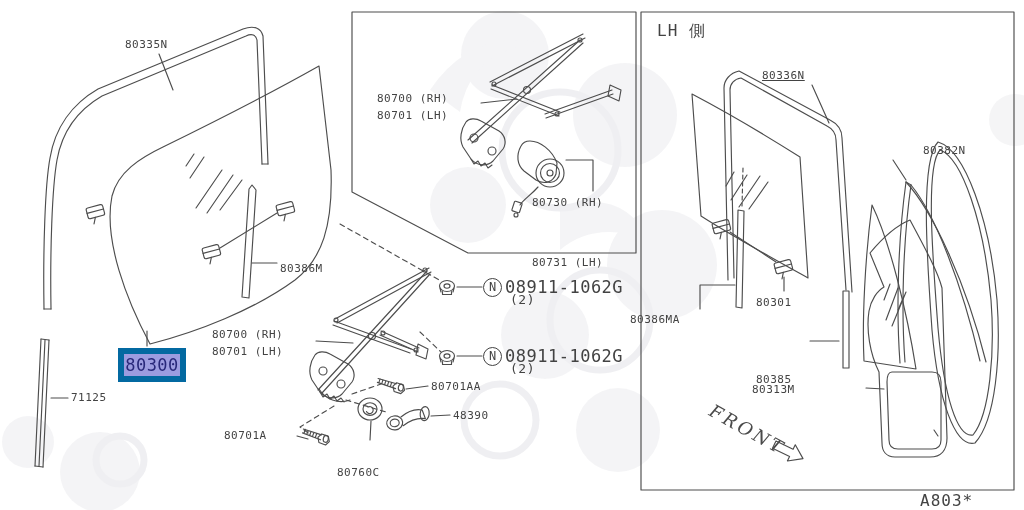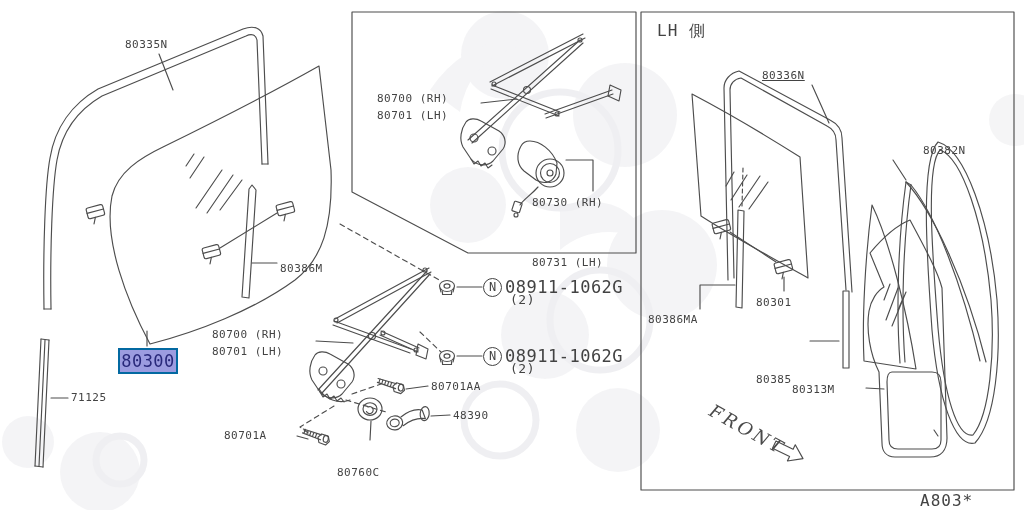--- a/index.html
+++ b/index.html
@@ -14,21 +14,21 @@
   }
   .label.sm{font-size:13px;line-height:13px;}
   .label.title{font-size:16px;letter-spacing:1px;}
   .nutrow{position:absolute;display:flex;align-items:center;gap:3px;}
   .ncircle{
     display:inline-flex;width:17px;height:17px;border:1.5px solid #434343;border-radius:50%;
     align-items:center;justify-content:center;font-size:12px;line-height:12px;flex:0 0 auto;
   }
   .hl{
     position:absolute;left:118px;top:348px;width:56px;height:22px;
-    background:#9c9ce0;border:2px solid #0369a1;color:#28287a;
+    background:#9c9ce0;border:6px solid #0369a1;color:#28287a;
     display:flex;align-items:center;justify-content:center;
     font-size:17px;letter-spacing:.5px;
   }
   .front{
     position:absolute;left:716px;top:400px;
     font-family:"DejaVu Serif","Liberation Serif",serif;font-style:italic;
     font-size:18px;letter-spacing:3px;color:#4a4a4a;
     transform:rotate(29deg);transform-origin:left top;
   }
   .code{position:absolute;left:920px;top:491px;font-size:16px;letter-spacing:1px;}
@@ -303,20 +303,20 @@
   <div class="label" style="left:71px;top:389px;">71125</div>
 
   <div class="label" style="left:377px;top:90px;">80700 (RH)</div>
   <div class="label" style="left:377px;top:107px;">80701 (LH)</div>
   <div class="label" style="left:532px;top:194px;">80730 (RH)</div>
   <div class="label" style="left:532px;top:211px;margin-top:43px;">80731 (LH)</div>
 
   <div class="label title" style="left:657px;top:22px;">LH 側</div>
   <div class="label" style="left:762px;top:67px;text-decoration:underline;">80336N</div>
   <div class="label" style="left:877px;top:142px;margin-left:46px;">80382N</div>
-  <div class="label" style="left:648px;top:311px;">80386MA</div>
+  <div class="label" style="left:630px;top:311px;">80386MA</div>
   <div class="label" style="left:756px;top:294px;">80301</div>
   <div class="label" style="left:756px;top:334px;margin-top:37px;">80385</div>
-  <div class="label" style="left:792px;top:381px;">80313M</div>
+  <div class="label" style="left:752px;top:381px;">80313M</div>
   <div class="front">FRONT</div>
 
   <div class="code">A803* 0100</div>
 </div>
 
 </body></html>

